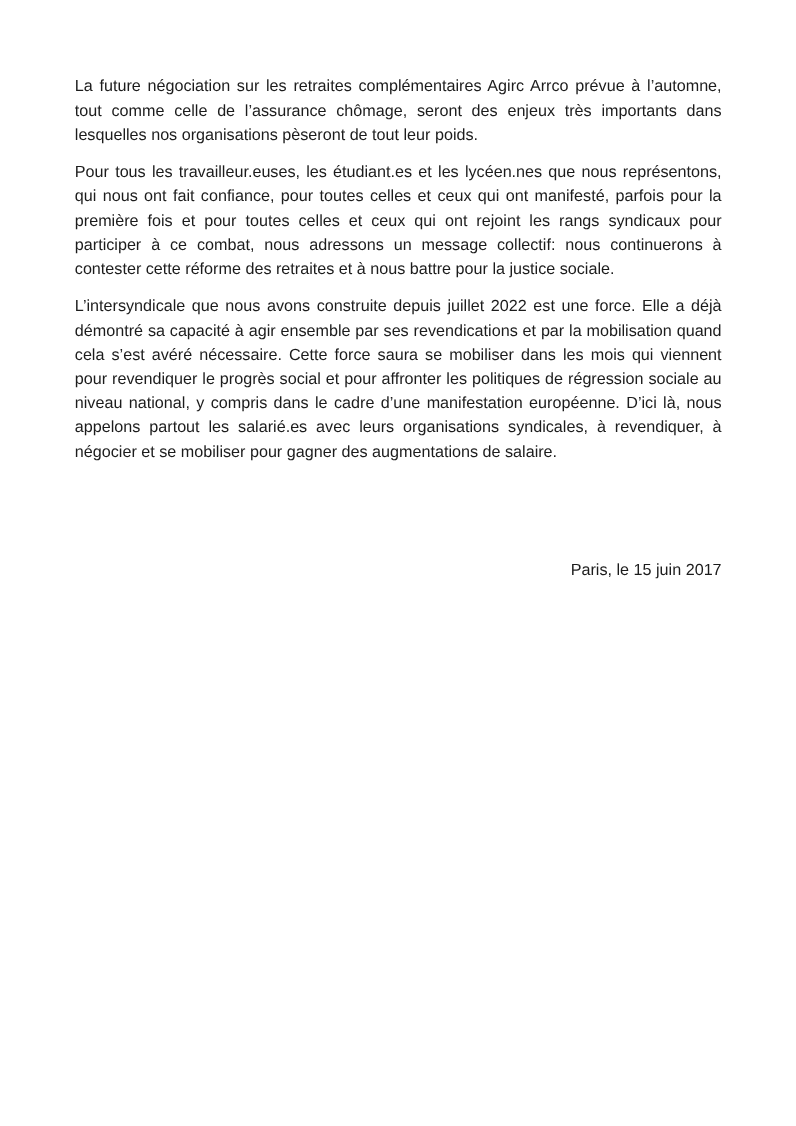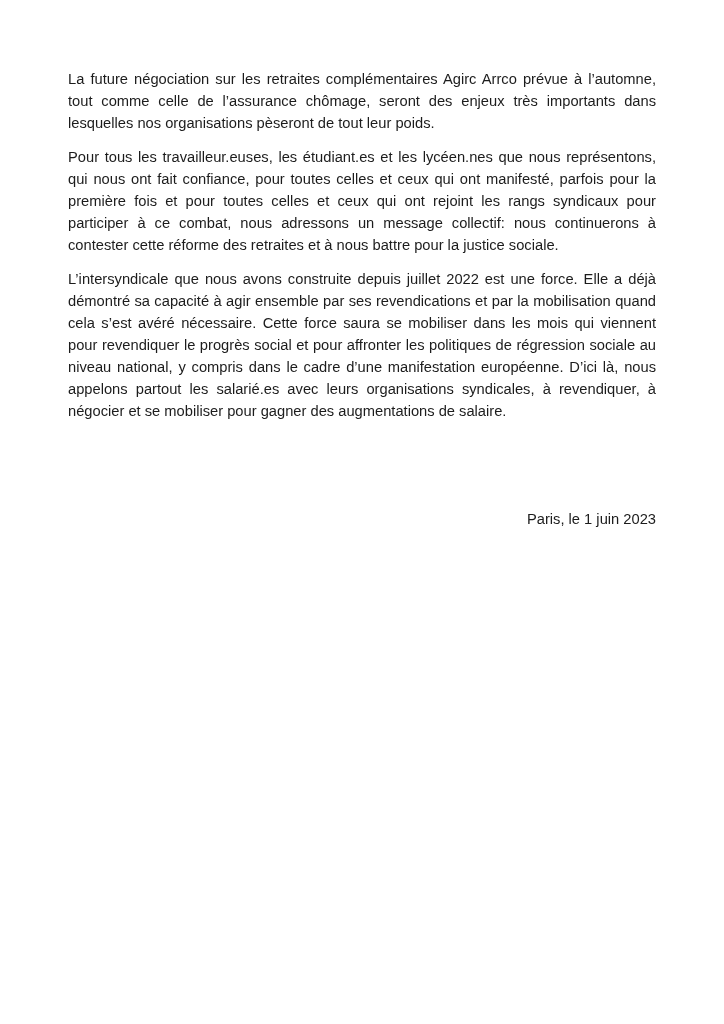--- a/index.html
+++ b/index.html
@@ -38,14 +38,14 @@
 <body>
 
 <div class="page">
   <p class="doc-paragraph">La future négociation sur les retraites complémentaires Agirc Arrco prévue à l’automne, tout comme celle de l’assurance chômage, seront des enjeux très importants dans lesquelles nos organisations pèseront de tout leur poids.</p>
 
   <p class="doc-paragraph">Pour tous les travailleur.euses, les étudiant.es et les lycéen.nes que nous représentons, qui nous ont fait confiance, pour toutes celles et ceux qui ont manifesté, parfois pour la première fois et pour toutes celles et ceux qui ont rejoint les rangs syndicaux pour participer à ce combat, nous adressons un message collectif: nous continuerons à contester cette réforme des retraites et à nous battre pour la justice sociale.</p>
 
   <p class="doc-paragraph">L’intersyndicale que nous avons construite depuis juillet 2022 est une force. Elle a déjà démontré sa capacité à agir ensemble par ses revendications et par la mobilisation quand cela s’est avéré nécessaire. Cette force saura se mobiliser dans les mois qui viennent pour revendiquer le progrès social et pour affronter les politiques de régression sociale au niveau national, y compris dans le cadre d’une manifestation européenne. D’ici là, nous appelons partout les salarié.es avec leurs organisations syndicales, à revendiquer, à négocier et se mobiliser pour gagner des augmentations de salaire.</p>
 
 
-  <p class="doc-paragraph dateline">Paris, le 1 juin 2023</p>
+  <p class="doc-paragraph dateline">Paris, le 15 juin 2017</p>
 </div>
 
 </body></html>

